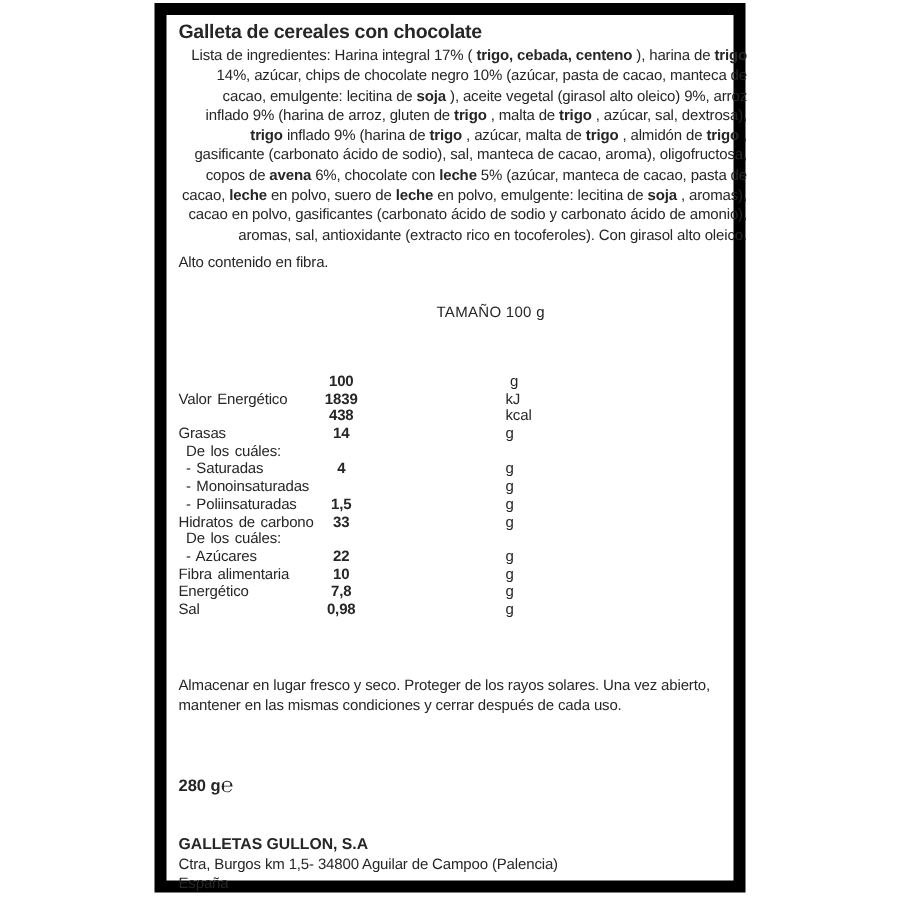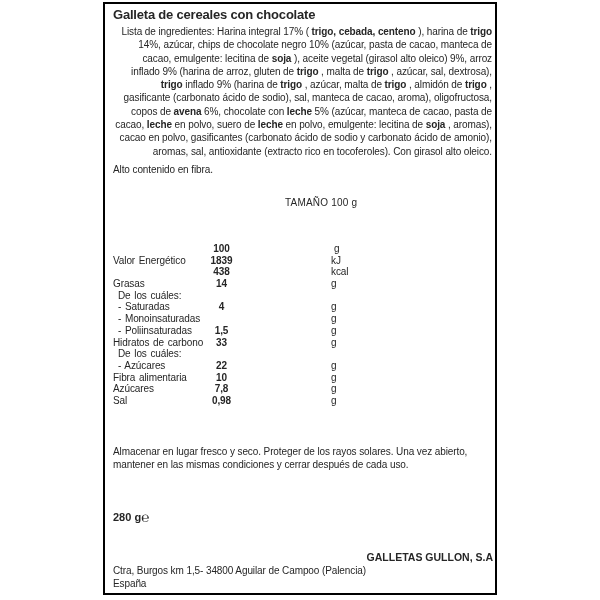--- a/index.html
+++ b/index.html
@@ -14,21 +14,21 @@
     position: relative;
     width: 600px; height: 600px;
     background: #ffffff;
     overflow: hidden;
   }
   .label-box {
     position: absolute;
     left: 103px; top: 2px;
     width: 394px; height: 593px;
     box-sizing: border-box;
-    border: 2px solid #000000;
+    border: 8px solid #000000;
     background: #ffffff;
   }
   .label-box > * { position: absolute; }
   .title {
     left: 8px; top: 3px;
     font-size: 13px; font-weight: bold;
     letter-spacing: -0.2px;
     white-space: nowrap;
   }
   .ingredients {
@@ -82,21 +82,20 @@
   }
   .manufacturer {
     left: 8px; top: 547px;
     width: 380px;
     font-size: 10px; line-height: 13px;
     letter-spacing: -0.1px;
   }
   .manufacturer .mname {
     font-size: 10.5px; font-weight: bold;
     letter-spacing: 0;
-    text-align: right;
   }
 </style>
 </head>
 <body>
 
 <div id="canvas">
   <div class="label-box">
 
     <div class="title">Galleta de cereales con chocolate</div>
 
@@ -159,21 +158,21 @@
         <span class="nlabel">- Azúcares</span>
         <span class="nnum">22</span>
         <span class="nunit">g</span>
       </div>
       <div class="nrow">
         <span class="nlabel">Fibra alimentaria</span>
         <span class="nnum">10</span>
         <span class="nunit">g</span>
       </div>
       <div class="nrow">
-        <span class="nlabel">Azúcares</span>
+        <span class="nlabel">Energético</span>
         <span class="nnum">7,8</span>
         <span class="nunit">g</span>
       </div>
       <div class="nrow">
         <span class="nlabel">Sal</span>
         <span class="nnum">0,98</span>
         <span class="nunit">g</span>
       </div>
     </div>
 

